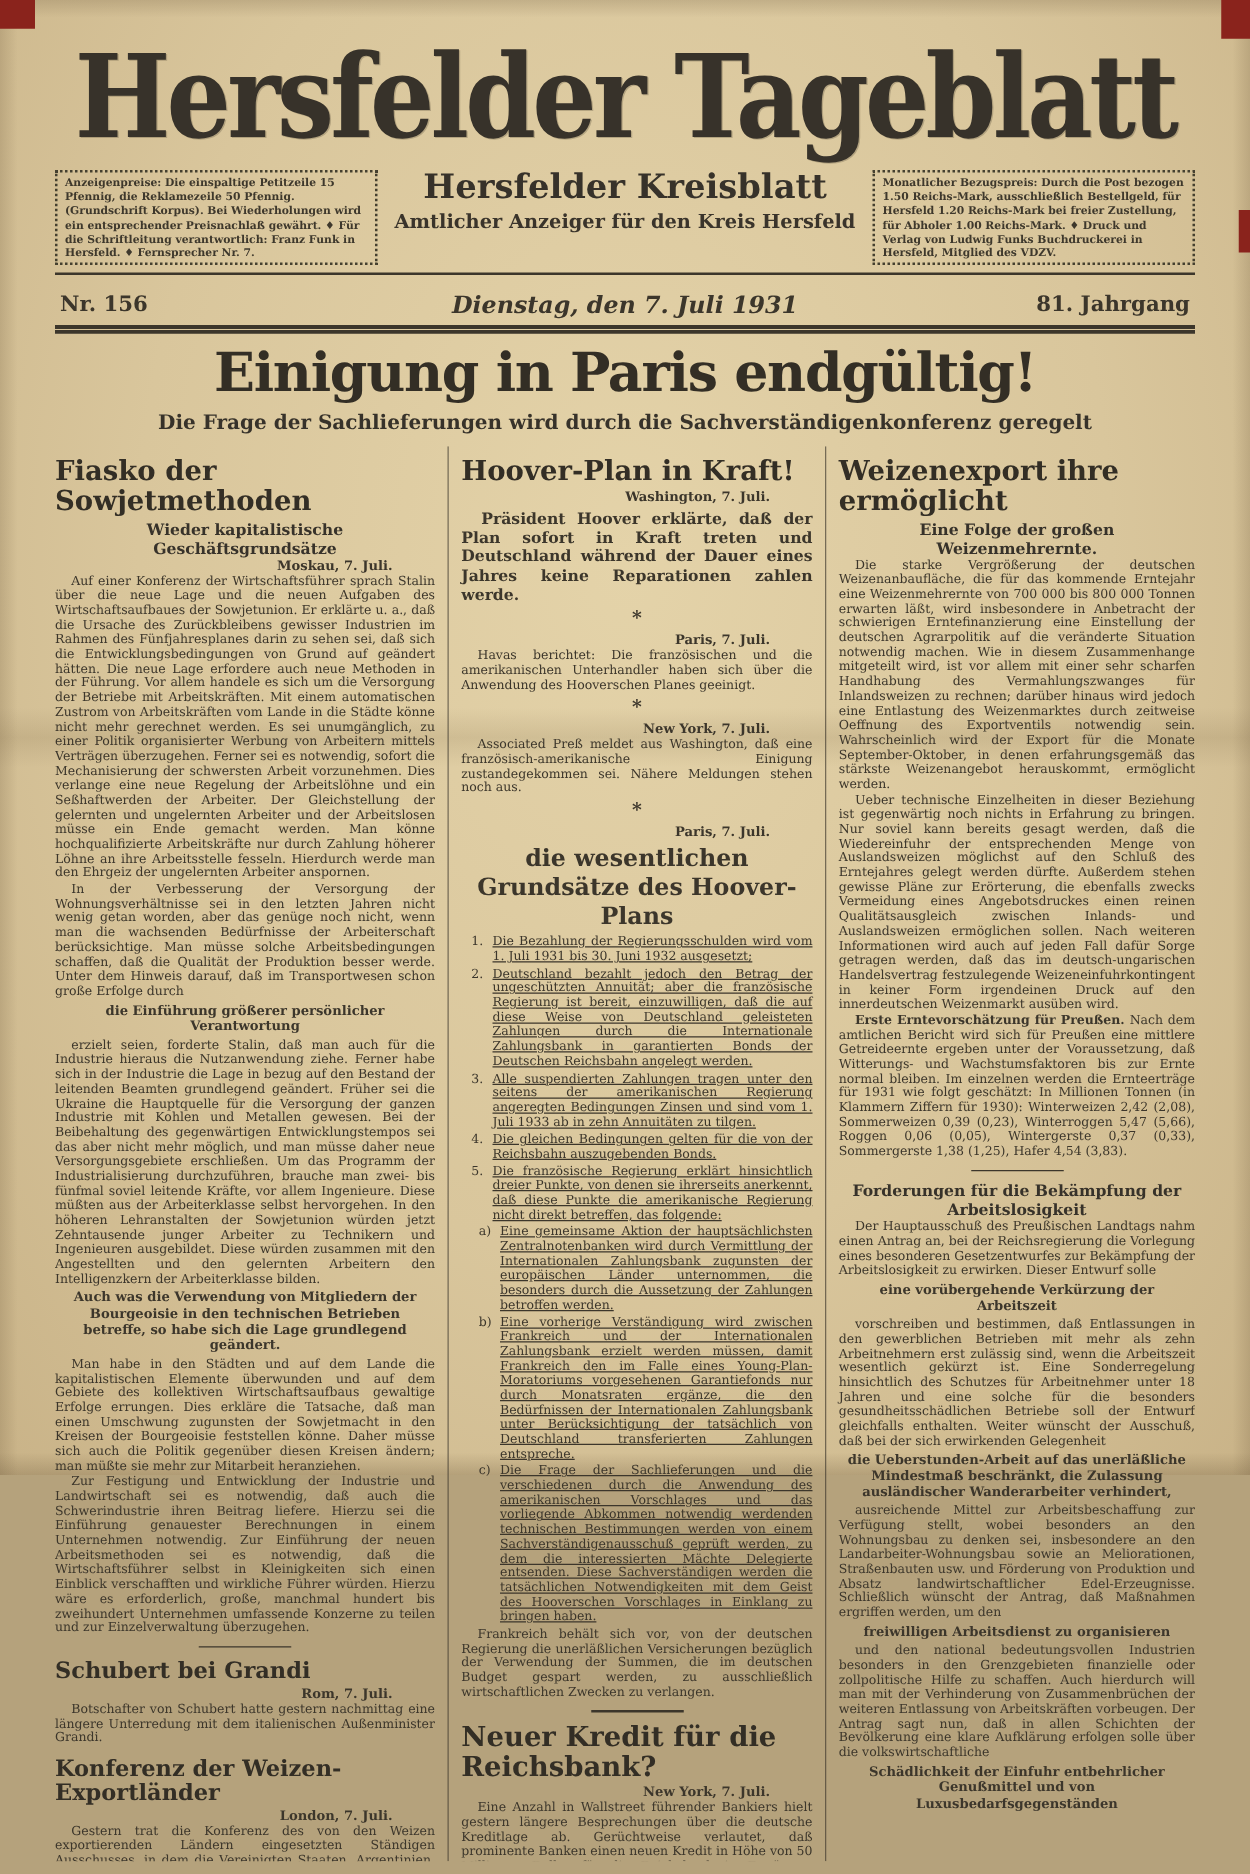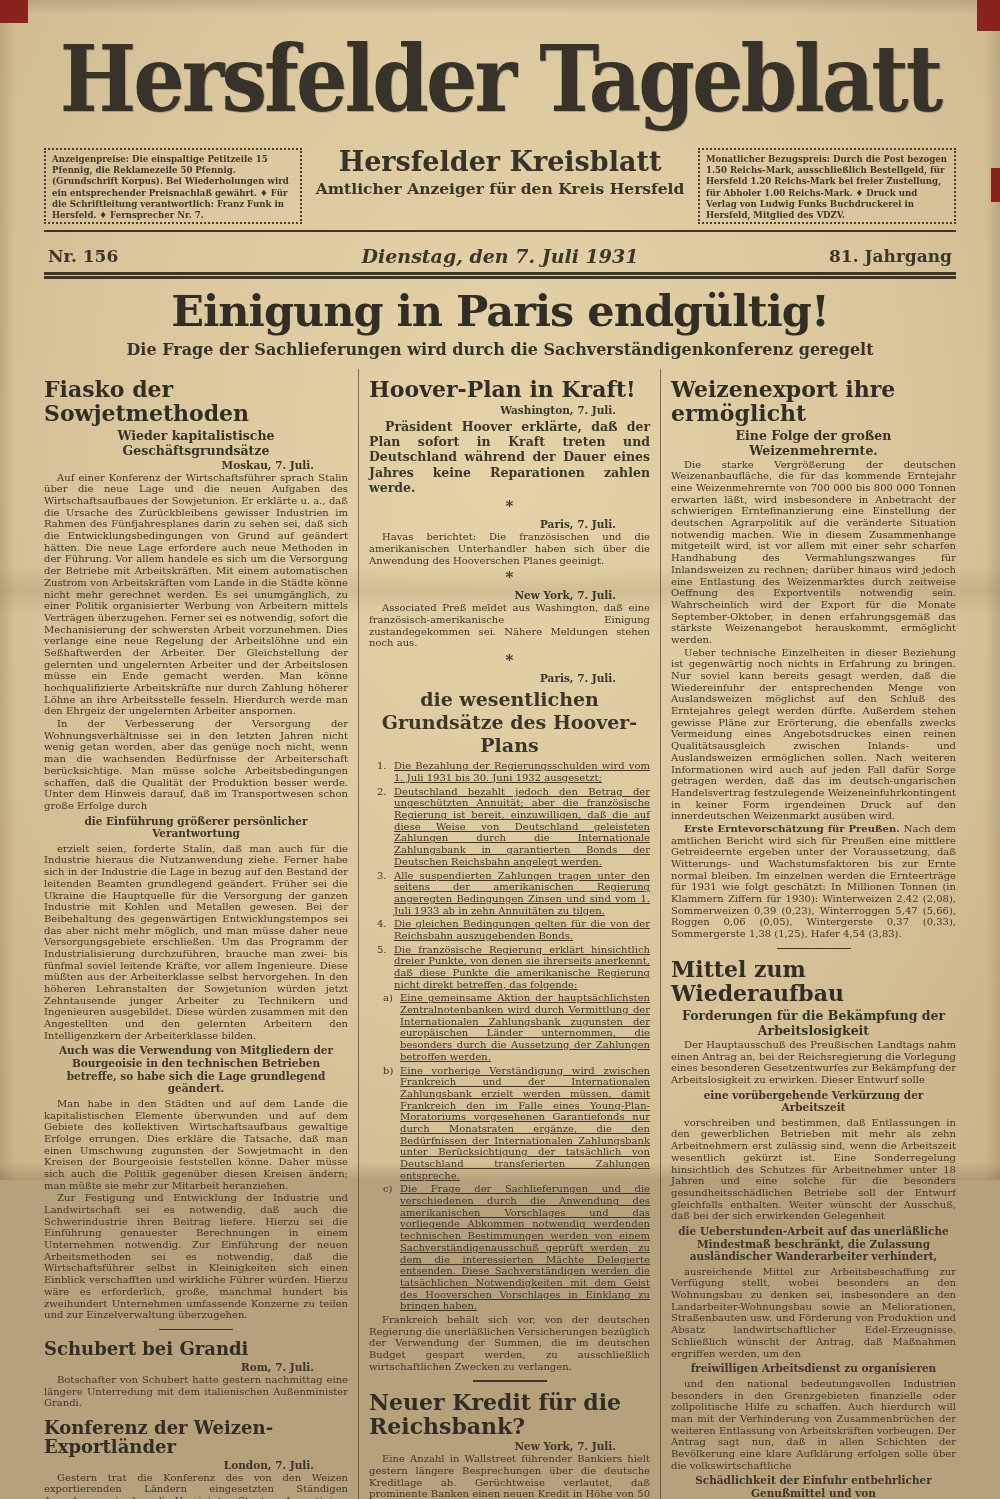--- a/index.html
+++ b/index.html
@@ -22,21 +22,21 @@
   .corner.tr{right:0;top:0;width:23px;height:31px;}
   .corner.rm{right:0;top:168px;width:9px;height:34px;}
 
   .masthead-title{
     text-align:center;font-weight:bold;font-size:81px;line-height:1.0;
     letter-spacing:-3px;color:#37322a;transform:scaleY(1.14);
     transform-origin:top center;height:100px;margin-top:8px;
     text-shadow:1px 1px 0 rgba(60,50,35,.25);
     font-family:"DejaVu Serif",serif;
   }
-  .masthead-row{display:flex;align-items:stretch;margin-top:16px;height:76px;justify-content:space-between;}
+  .masthead-row{display:flex;align-items:stretch;margin-top:4px;height:76px;justify-content:space-between;}
   .info-box{
     width:258px;box-sizing:border-box;border:2px dotted #45402f;
     padding:4px 6px;font-size:8.6px;line-height:1.3;font-weight:bold;
     text-align:left;color:#3e382c;
   }
   .masthead-center{flex:1;text-align:center;padding:0 8px;}
   .kreisblatt{font-size:27px;font-weight:bold;line-height:1.05;color:#37322a;letter-spacing:0;}
   .amtlicher{font-size:15.5px;font-weight:bold;margin-top:3px;color:#3a342b;}
 
   .datebar{
@@ -179,21 +179,20 @@
         <div class="art-dateline">New York, 7. Juli.</div>
         <div class="art-p">Eine Anzahl in Wallstreet führender Bankiers hielt gestern längere Besprechungen über die deutsche Kreditlage ab. Gerüchtweise verlautet, daß prominente Banken einen neuen Kredit in Höhe von 50 Millionen Dollar für die Reichsbank in Erwägung gezogen haben.</div>
       </div>
     <div class="col right">
         <div class="art-h1 lg">Weizenexport ihre ermöglicht</div>
         <div class="art-h2">Eine Folge der großen Weizenmehrernte.</div>
         <div class="art-p">Die starke Vergrößerung der deutschen Weizenanbaufläche, die für das kommende Erntejahr eine Weizenmehrernte von 700 000 bis 800 000 Tonnen erwarten läßt, wird insbesondere in Anbetracht der schwierigen Erntefinanzierung eine Einstellung der deutschen Agrarpolitik auf die veränderte Situation notwendig machen. Wie in diesem Zusammenhange mitgeteilt wird, ist vor allem mit einer sehr scharfen Handhabung des Vermahlungszwanges für Inlandsweizen zu rechnen; darüber hinaus wird jedoch eine Entlastung des Weizenmarktes durch zeitweise Oeffnung des Exportventils notwendig sein. Wahrscheinlich wird der Export für die Monate September-Oktober, in denen erfahrungsgemäß das stärkste Weizenangebot herauskommt, ermöglicht werden.</div>
         <div class="art-p">Ueber technische Einzelheiten in dieser Beziehung ist gegenwärtig noch nichts in Erfahrung zu bringen. Nur soviel kann bereits gesagt werden, daß die Wiedereinfuhr der entsprechenden Menge von Auslandsweizen möglichst auf den Schluß des Erntejahres gelegt werden dürfte. Außerdem stehen gewisse Pläne zur Erörterung, die ebenfalls zwecks Vermeidung eines Angebotsdruckes einen reinen Qualitätsausgleich zwischen Inlands- und Auslandsweizen ermöglichen sollen. Nach weiteren Informationen wird auch auf jeden Fall dafür Sorge getragen werden, daß das im deutsch-ungarischen Handelsvertrag festzulegende Weizeneinfuhrkontingent in keiner Form irgendeinen Druck auf den innerdeutschen Weizenmarkt ausüben wird.</div>
         <div class="art-p"><b>Erste Erntevorschätzung für Preußen. </b>Nach dem amtlichen Bericht wird sich für Preußen eine mittlere Getreideernte ergeben unter der Voraussetzung, daß Witterungs- und Wachstumsfaktoren bis zur Ernte normal bleiben. Im einzelnen werden die Ernteerträge für 1931 wie folgt geschätzt: In Millionen Tonnen (in Klammern Ziffern für 1930): Winterweizen 2,42 (2,08), Sommerweizen 0,39 (0,23), Winterroggen 5,47 (5,66), Roggen 0,06 (0,05), Wintergerste 0,37 (0,33), Sommergerste 1,38 (1,25), Hafer 4,54 (3,83).</div>
         <div class="art-rule"></div>
-        <div class="art-h1 lg">Mittel zum Wiederaufbau</div>
         <div class="art-h2">Forderungen für die Bekämpfung der Arbeitslosigkeit</div>
         <div class="art-p">Der Hauptausschuß des Preußischen Landtags nahm einen Antrag an, bei der Reichsregierung die Vorlegung eines besonderen Gesetzentwurfes zur Bekämpfung der Arbeitslosigkeit zu erwirken. Dieser Entwurf solle</div>
         <div class="art-bc">eine vorübergehende Verkürzung der Arbeitszeit</div>
         <div class="art-p">vorschreiben und bestimmen, daß Entlassungen in den gewerblichen Betrieben mit mehr als zehn Arbeitnehmern erst zulässig sind, wenn die Arbeitszeit wesentlich gekürzt ist. Eine Sonderregelung hinsichtlich des Schutzes für Arbeitnehmer unter 18 Jahren und eine solche für die besonders gesundheitsschädlichen Betriebe soll der Entwurf gleichfalls enthalten. Weiter wünscht der Ausschuß, daß bei der sich erwirkenden Gelegenheit</div>
         <div class="art-bc">die Ueberstunden-Arbeit auf das unerläßliche Mindestmaß beschränkt, die Zulassung ausländischer Wanderarbeiter verhindert,</div>
         <div class="art-p">ausreichende Mittel zur Arbeitsbeschaffung zur Verfügung stellt, wobei besonders an den Wohnungsbau zu denken sei, insbesondere an den Landarbeiter-Wohnungsbau sowie an Meliorationen, Straßenbauten usw. und Förderung von Produktion und Absatz landwirtschaftlicher Edel-Erzeugnisse. Schließlich wünscht der Antrag, daß Maßnahmen ergriffen werden, um den</div>
         <div class="art-bc">freiwilligen Arbeitsdienst zu organisieren</div>
         <div class="art-p">und den national bedeutungsvollen Industrien besonders in den Grenzgebieten finanzielle oder zollpolitische Hilfe zu schaffen. Auch hierdurch will man mit der Verhinderung von Zusammenbrüchen der weiteren Entlassung von Arbeitskräften vorbeugen. Der Antrag sagt nun, daß in allen Schichten der Bevölkerung eine klare Aufklärung erfolgen solle über die volkswirtschaftliche</div>
         <div class="art-bc">Schädlichkeit der Einfuhr entbehrlicher Genußmittel und von Luxusbedarfsgegenständen</div>
       </div>

